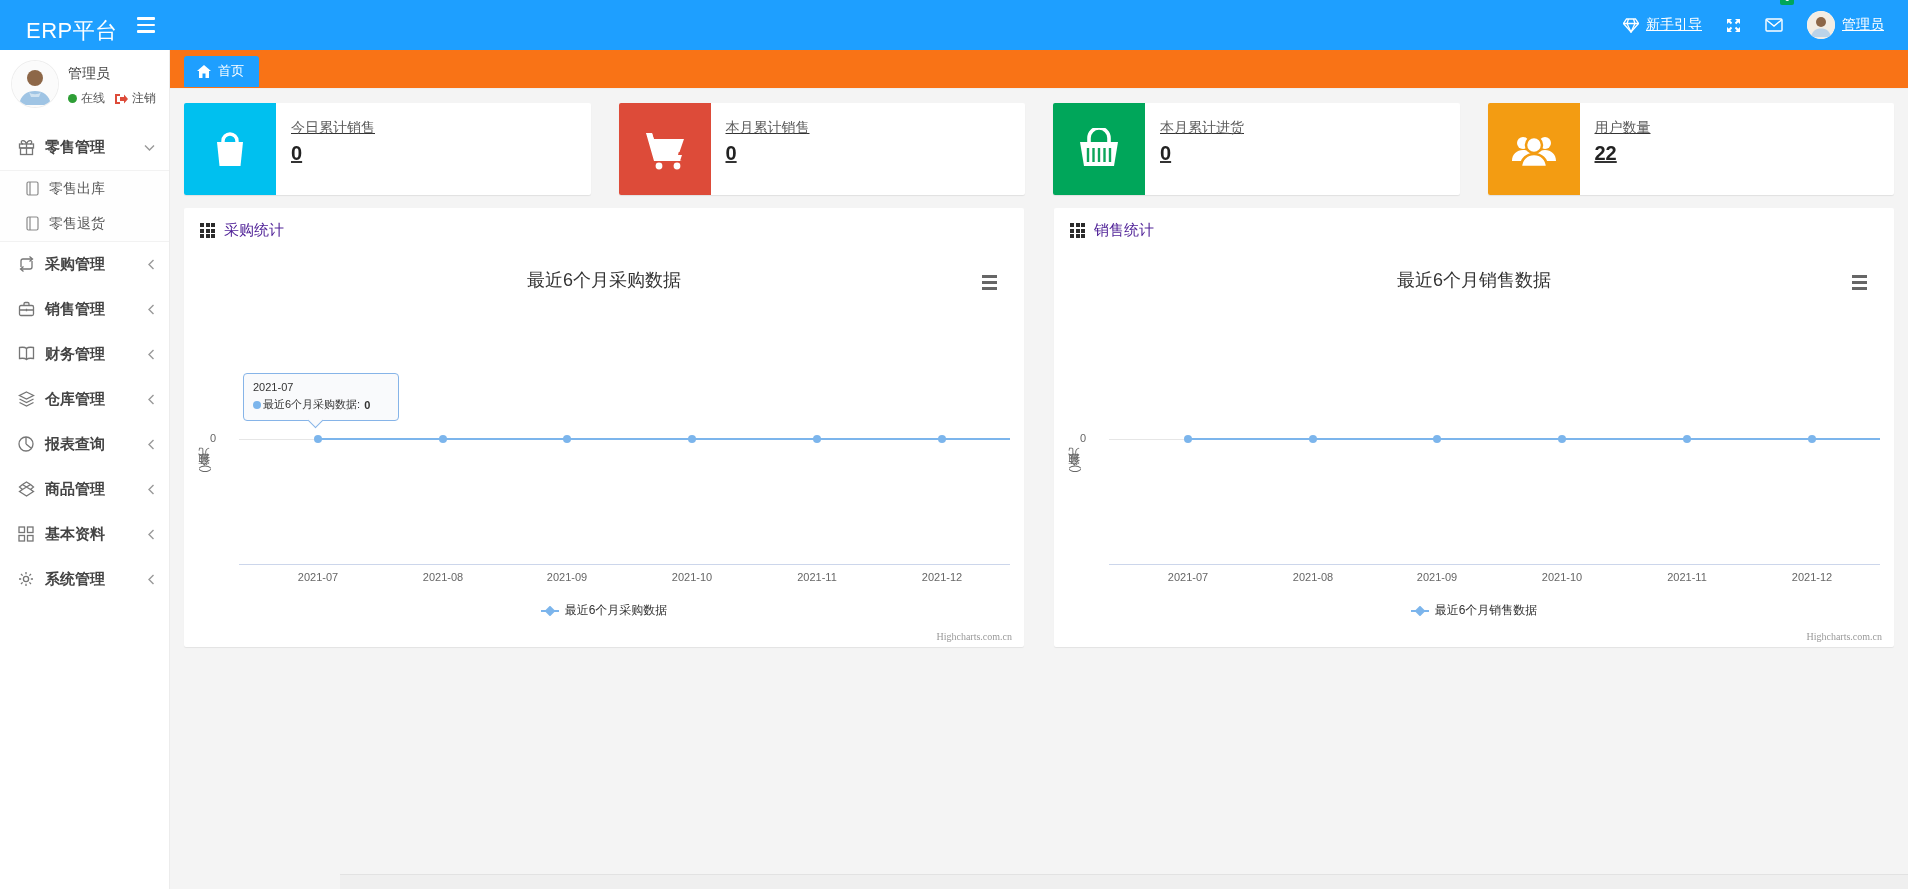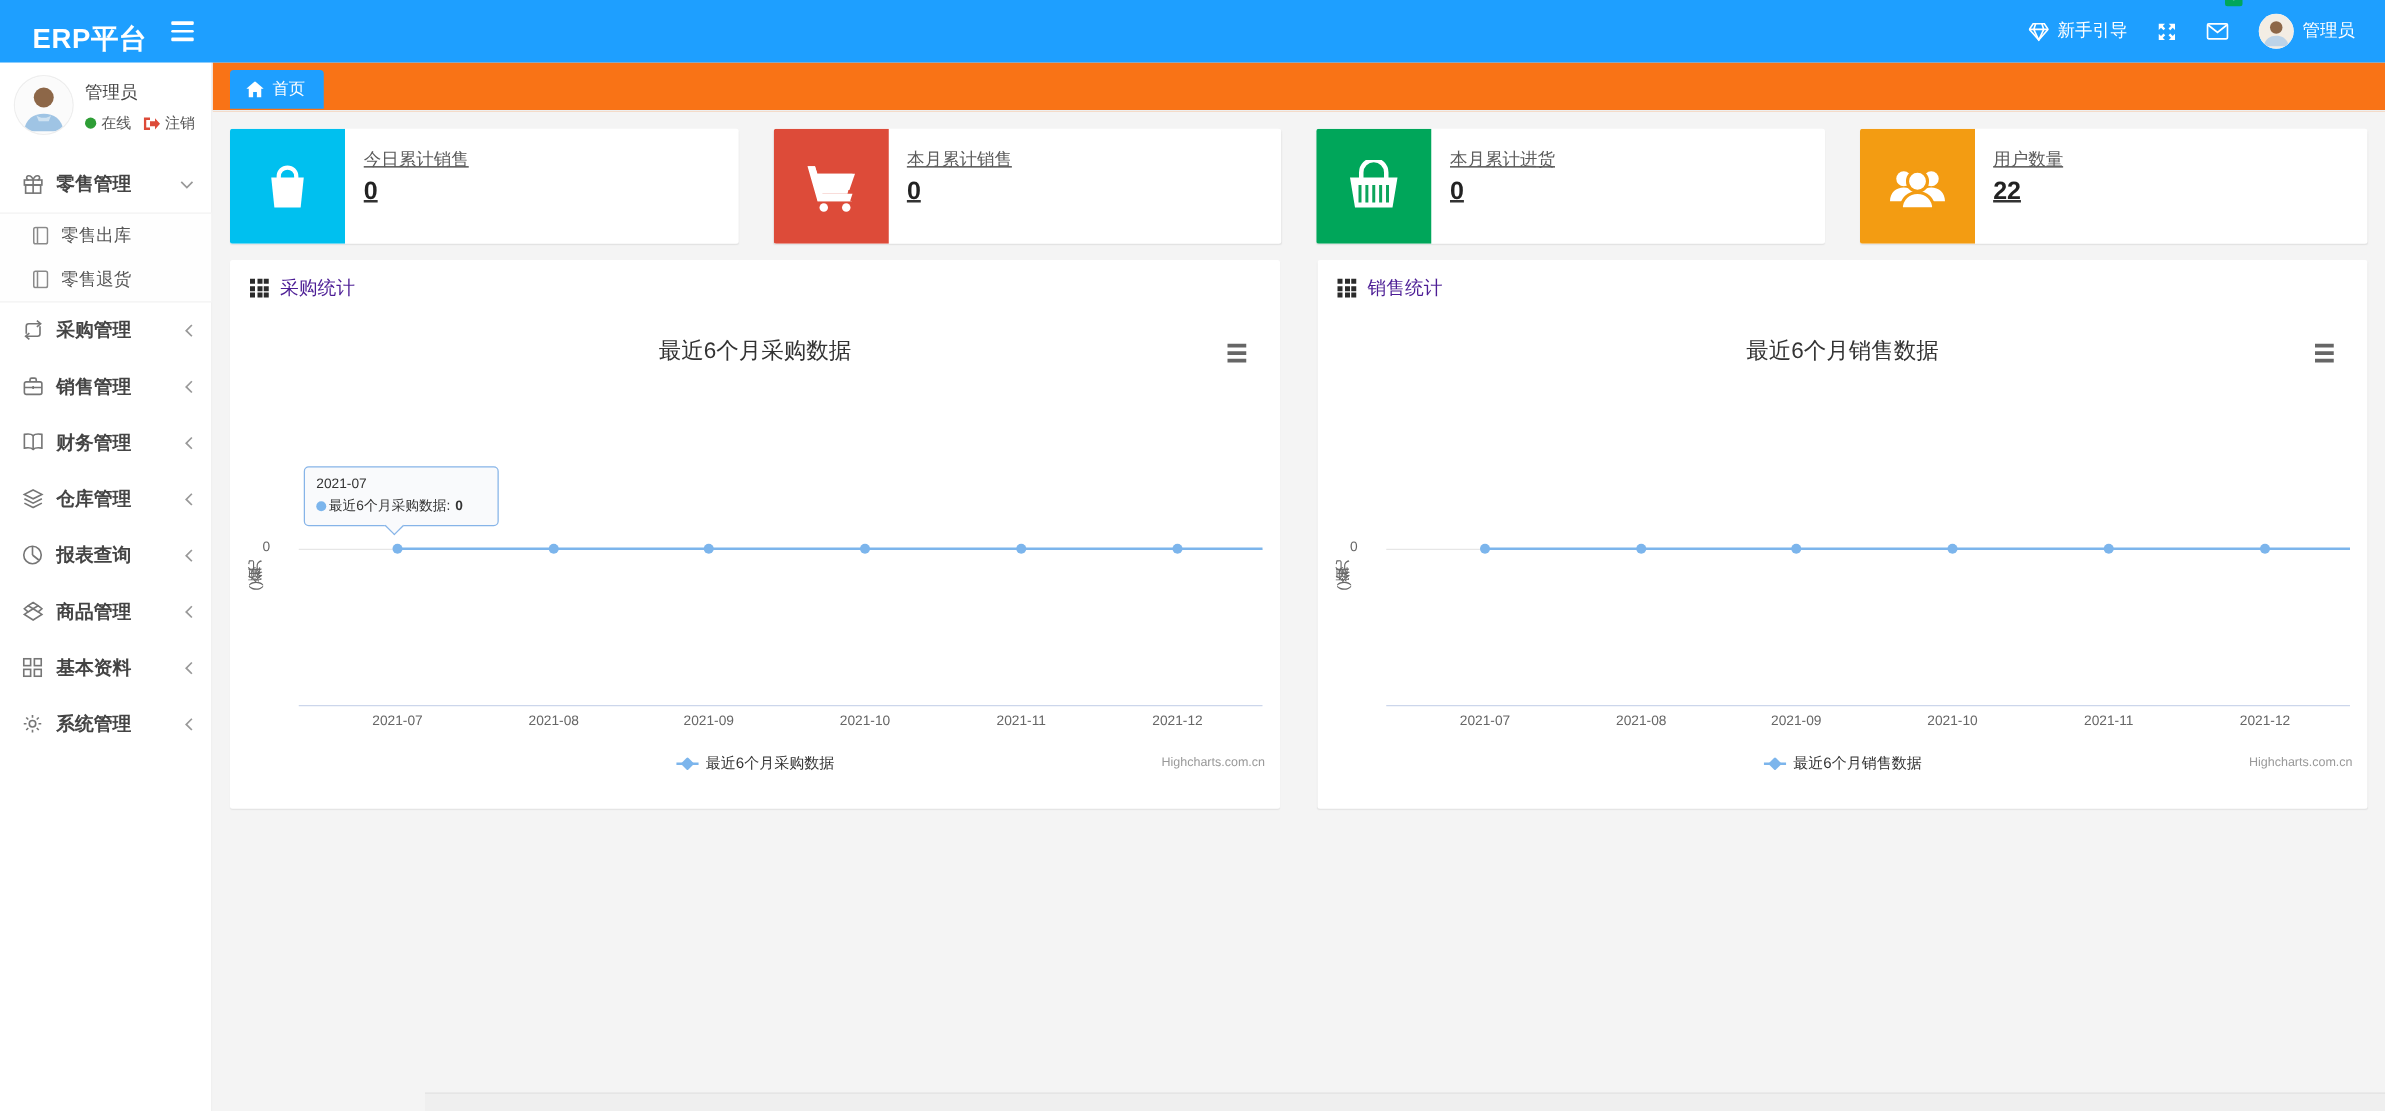--- a/index.html
+++ b/index.html
@@ -2,24 +2,24 @@
 <html><head>
 <meta charset="utf-8">
 <style>
   * { margin:0; padding:0; box-sizing:border-box; }
   html,body { width:1908px; height:889px; overflow:hidden; }
   body { font-family:"Liberation Sans","DejaVu Sans",sans-serif; background:#f4f4f4; color:#333; }
   #app { position:relative; width:1908px; height:889px; }
 
   
   .header { position:absolute; top:0; left:0; right:0; height:50px; background:#1E9FFF; display:flex; align-items:center; z-index:30; }
-  .brand { width:118px; padding-left:26px; color:#fff; font-size:22px; font-weight:bold; letter-spacing:.5px; white-space:nowrap;margin-top:12px; }
+  .brand { width:118px; padding-left:26px; color:#fff; font-size:22px; font-weight:normal; letter-spacing:.5px; white-space:nowrap;margin-top:12px; }
   .hamburger { width:40px; height:50px; display:flex; flex-direction:column; justify-content:center; align-items:center; gap:4px; cursor:pointer; margin-left:8px; }
   .hamburger span { display:block; width:18px; height:2.5px; background:#fff; border-radius:1px; }
-  .header-right { margin-left:auto; display:flex; align-items:center; gap:24px; padding-right:24px; color:#fff; font-size:14px; }
+  .header-right { margin-left:auto; display:flex; align-items:center; gap:24px; padding-right:24px; color:#fff; font-size:14px;text-decoration:underline; }
   .hr-item { display:flex; align-items:center; gap:7px; cursor:pointer; height:50px; }
   .mail-wrap { position:relative; }
   .badge { position:absolute; top:-9px; right:-11px; background:#00a65a; color:#fff; font-size:10px; line-height:1; padding:2px 4px; border-radius:2px; font-weight:bold; }
   .avatar-sm { width:28px; height:28px; border-radius:50%; background:#fff; overflow:hidden; }
 
   
   .sidebar { position:absolute; top:50px; left:0; bottom:0; width:170px; background:#fff; border-right:1px solid #ececec; z-index:20; }
   .user-panel { display:flex; padding:11px 10px 12px 12px; gap:10px; }
   .avatar-lg { width:46px; height:46px; border-radius:50%; overflow:hidden; flex:none; box-shadow:0 0 0 1px #eee; }
   .user-info { padding-top:4px; }
@@ -60,21 +60,21 @@
   .ctx-btn { position:absolute; top:63px; right:22px; width:26px; height:22px; display:flex; flex-direction:column; justify-content:center; gap:3px; align-items:center; cursor:pointer; }
   .ctx-btn span { width:15px; height:3px; background:#666; }
   .y-title { position:absolute; left:12px; top:196px; height:72px; writing-mode:vertical-rl; transform:rotate(180deg); font-size:12px; color:#666; display:flex; align-items:center; }
   .y-tick { position:absolute; left:26px; top:224px; font-size:11px; color:#666; }
   .gridline { position:absolute; left:55px; width:771px; top:231px; height:1px; background:#e6e6e6; }
   .xaxis-line { position:absolute; left:55px; width:771px; top:356px; height:1px; background:#ccd6eb; }
   .series-line { position:absolute; left:134px; width:692px; top:230px; height:2px; background:#7cb5ec; }
   .pt { position:absolute; width:8px; height:8px; border-radius:50%; background:#7cb5ec; top:227px; margin-left:-4px; cursor:pointer; }
   .xlab { position:absolute; top:363px; width:80px; margin-left:-40px; text-align:center; font-size:11px; color:#666; }
   .legend { position:absolute; top:394px; left:0; right:0; display:flex; justify-content:center; align-items:center; gap:6px; font-size:12px; color:#333; cursor:pointer; }
-  .credit { position:absolute; right:12px; top:397px; font-size:10px; color:#999; cursor:pointer; }
+  .credit { position:absolute; right:12px; top:423px; font-size:10px; color:#999; cursor:pointer;font-family:Liberation Serif, serif; }
 
   .tooltip { position:absolute; left:59px; top:165px; width:156px; background:rgba(249,250,252,.96); border:1px solid #86b4e8; border-radius:4px; padding:7px 9px 8px 9px; z-index:5; }
   .tooltip:after { content:""; position:absolute; bottom:-6px; left:66px; width:10px; height:10px; background:#f9fafc; border-right:1px solid #86b4e8; border-bottom:1px solid #86b4e8; transform:rotate(45deg); }
   .tt-header { font-size:11px; color:#333; margin-bottom:4px; }
   .tt-row { font-size:11px; color:#333; display:flex; align-items:center; gap:2px; }
   .tt-dot { width:8px; height:8px; border-radius:50%; background:#7cb5ec; display:inline-block; }
   .tt-val { font-weight:bold; margin-left:2px; }
 
   .footer { position:absolute; left:170px; right:0; bottom:0; height:15px; background:#efefef; border-top:1px solid #e2e2e2; }
 </style>

